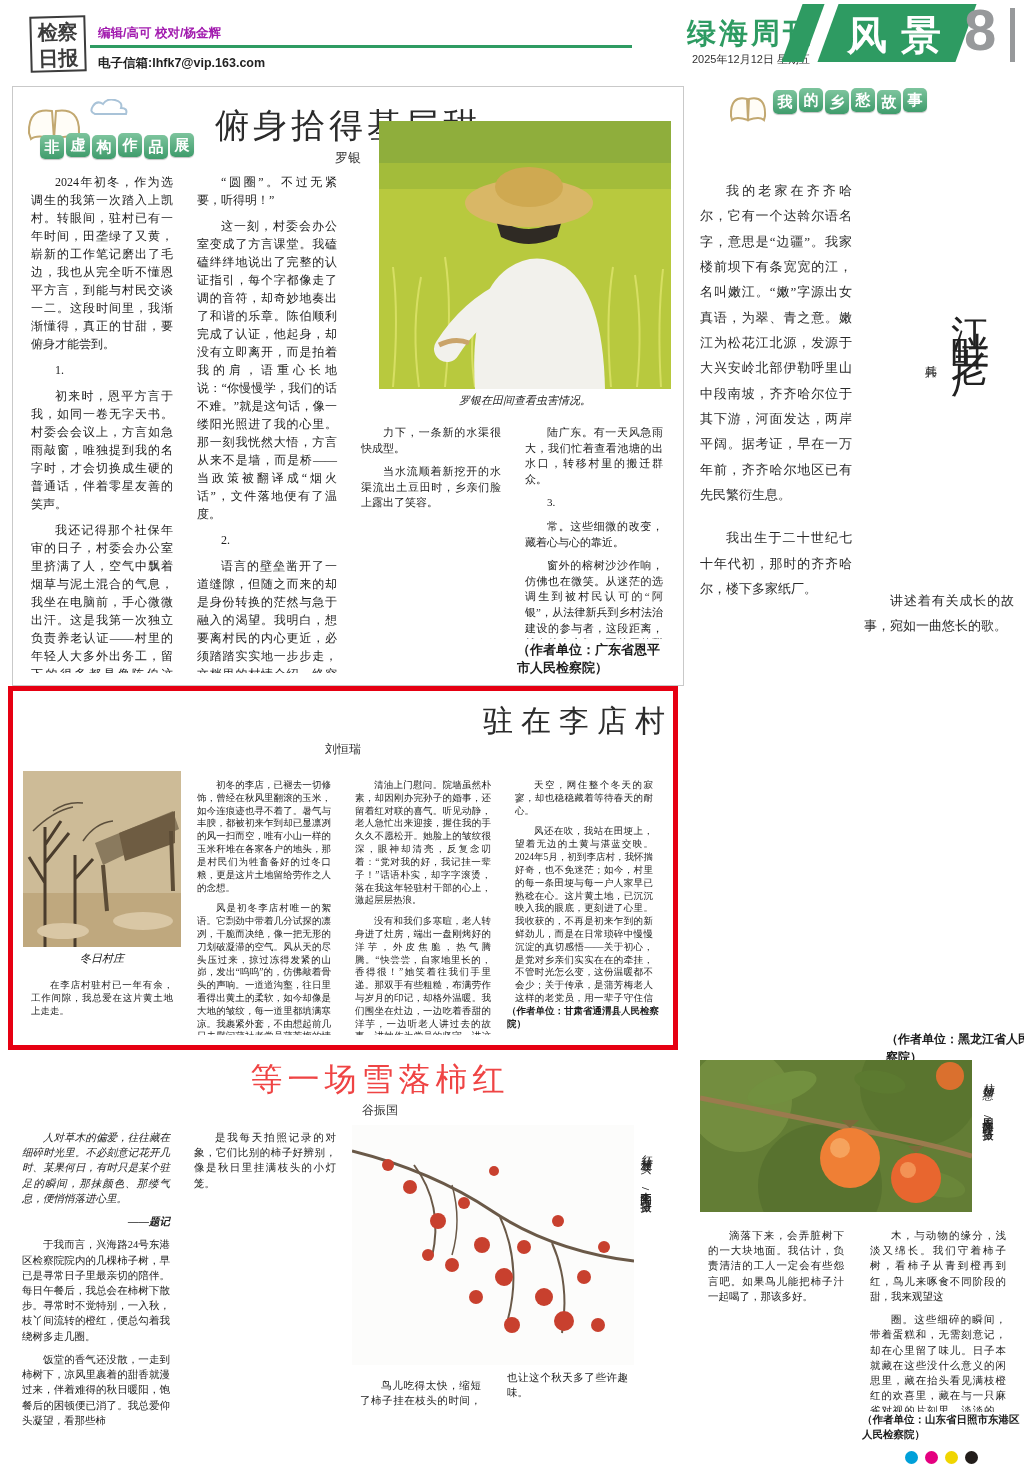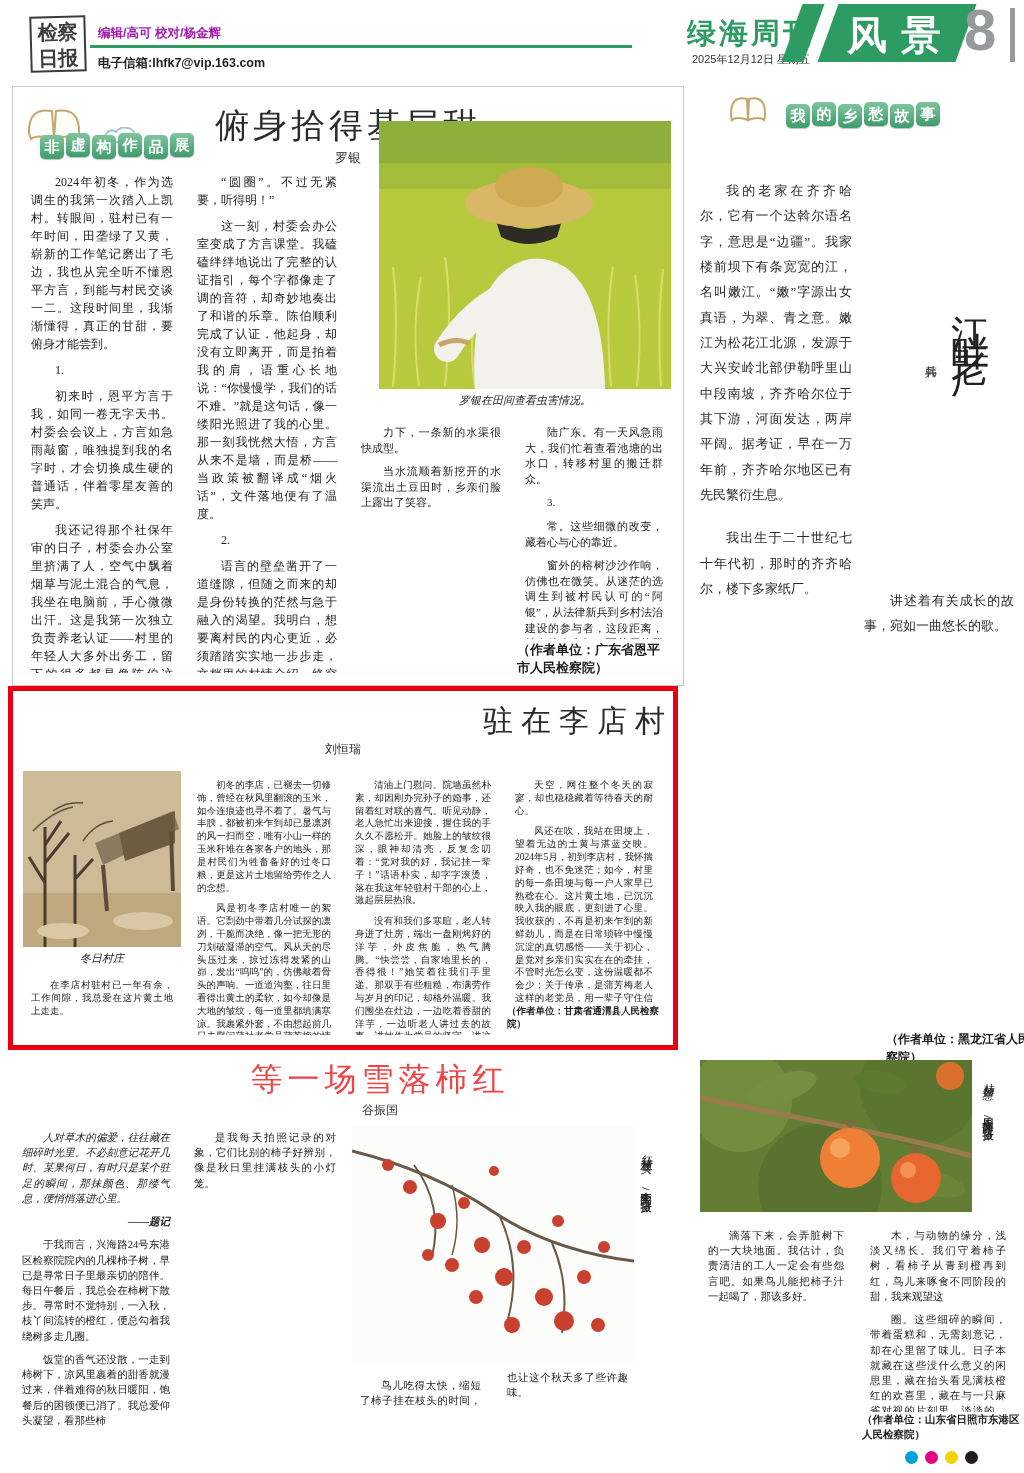--- a/index.html
+++ b/index.html
@@ -22,21 +22,21 @@
     font-size:29px;letter-spacing:3px;color:var(--green);}
   .date-line{left:672px;top:52px;width:158px;text-align:center;font-family:var(--sans);font-size:11px;color:#333;}
   .banner-notch{left:792px;top:4px;width:22px;height:58px;background:var(--green);transform:skewX(-20deg);}
   .banner-main{left:828px;top:4px;width:138px;height:58px;background:var(--green);transform:skewX(-20deg);}
   .banner-text{left:836px;top:8px;width:130px;text-align:center;font-family:var(--sans);font-weight:bold;
     font-size:40px;letter-spacing:14px;color:#fff;}
   .page-number{left:964px;top:-4px;font-family:var(--sans);font-weight:bold;font-size:58px;color:var(--gray);}
   .page-bar{left:1010px;top:8px;width:5px;height:54px;background:var(--gray);}
 
   
-  .badge{display:flex;align-items:flex-end;gap:13px;}
+  .badge{display:flex;}
   .tiles{white-space:nowrap;}
   .tile{display:inline-block;width:24px;height:24px;line-height:24px;margin:0 1px;text-align:center;
     background:linear-gradient(#7dc49d,#3f9c6c);color:#fff;border-radius:5px;
     font-family:var(--sans);font-weight:bold;font-size:15px;box-shadow:0 1px 1px rgba(0,0,0,.25);}
   .tile:nth-child(even){transform:translateY(-2px);}
 
   
   .a1-frame{left:12px;top:86px;width:672px;height:600px;border:1px solid #c9c9c9;background:#fff;}
   .a1-title{left:160px;top:16px;width:350px;text-align:center;font-family:var(--sans);font-weight:300;
     font-size:34px;letter-spacing:4px;color:#2b2b2b;}

